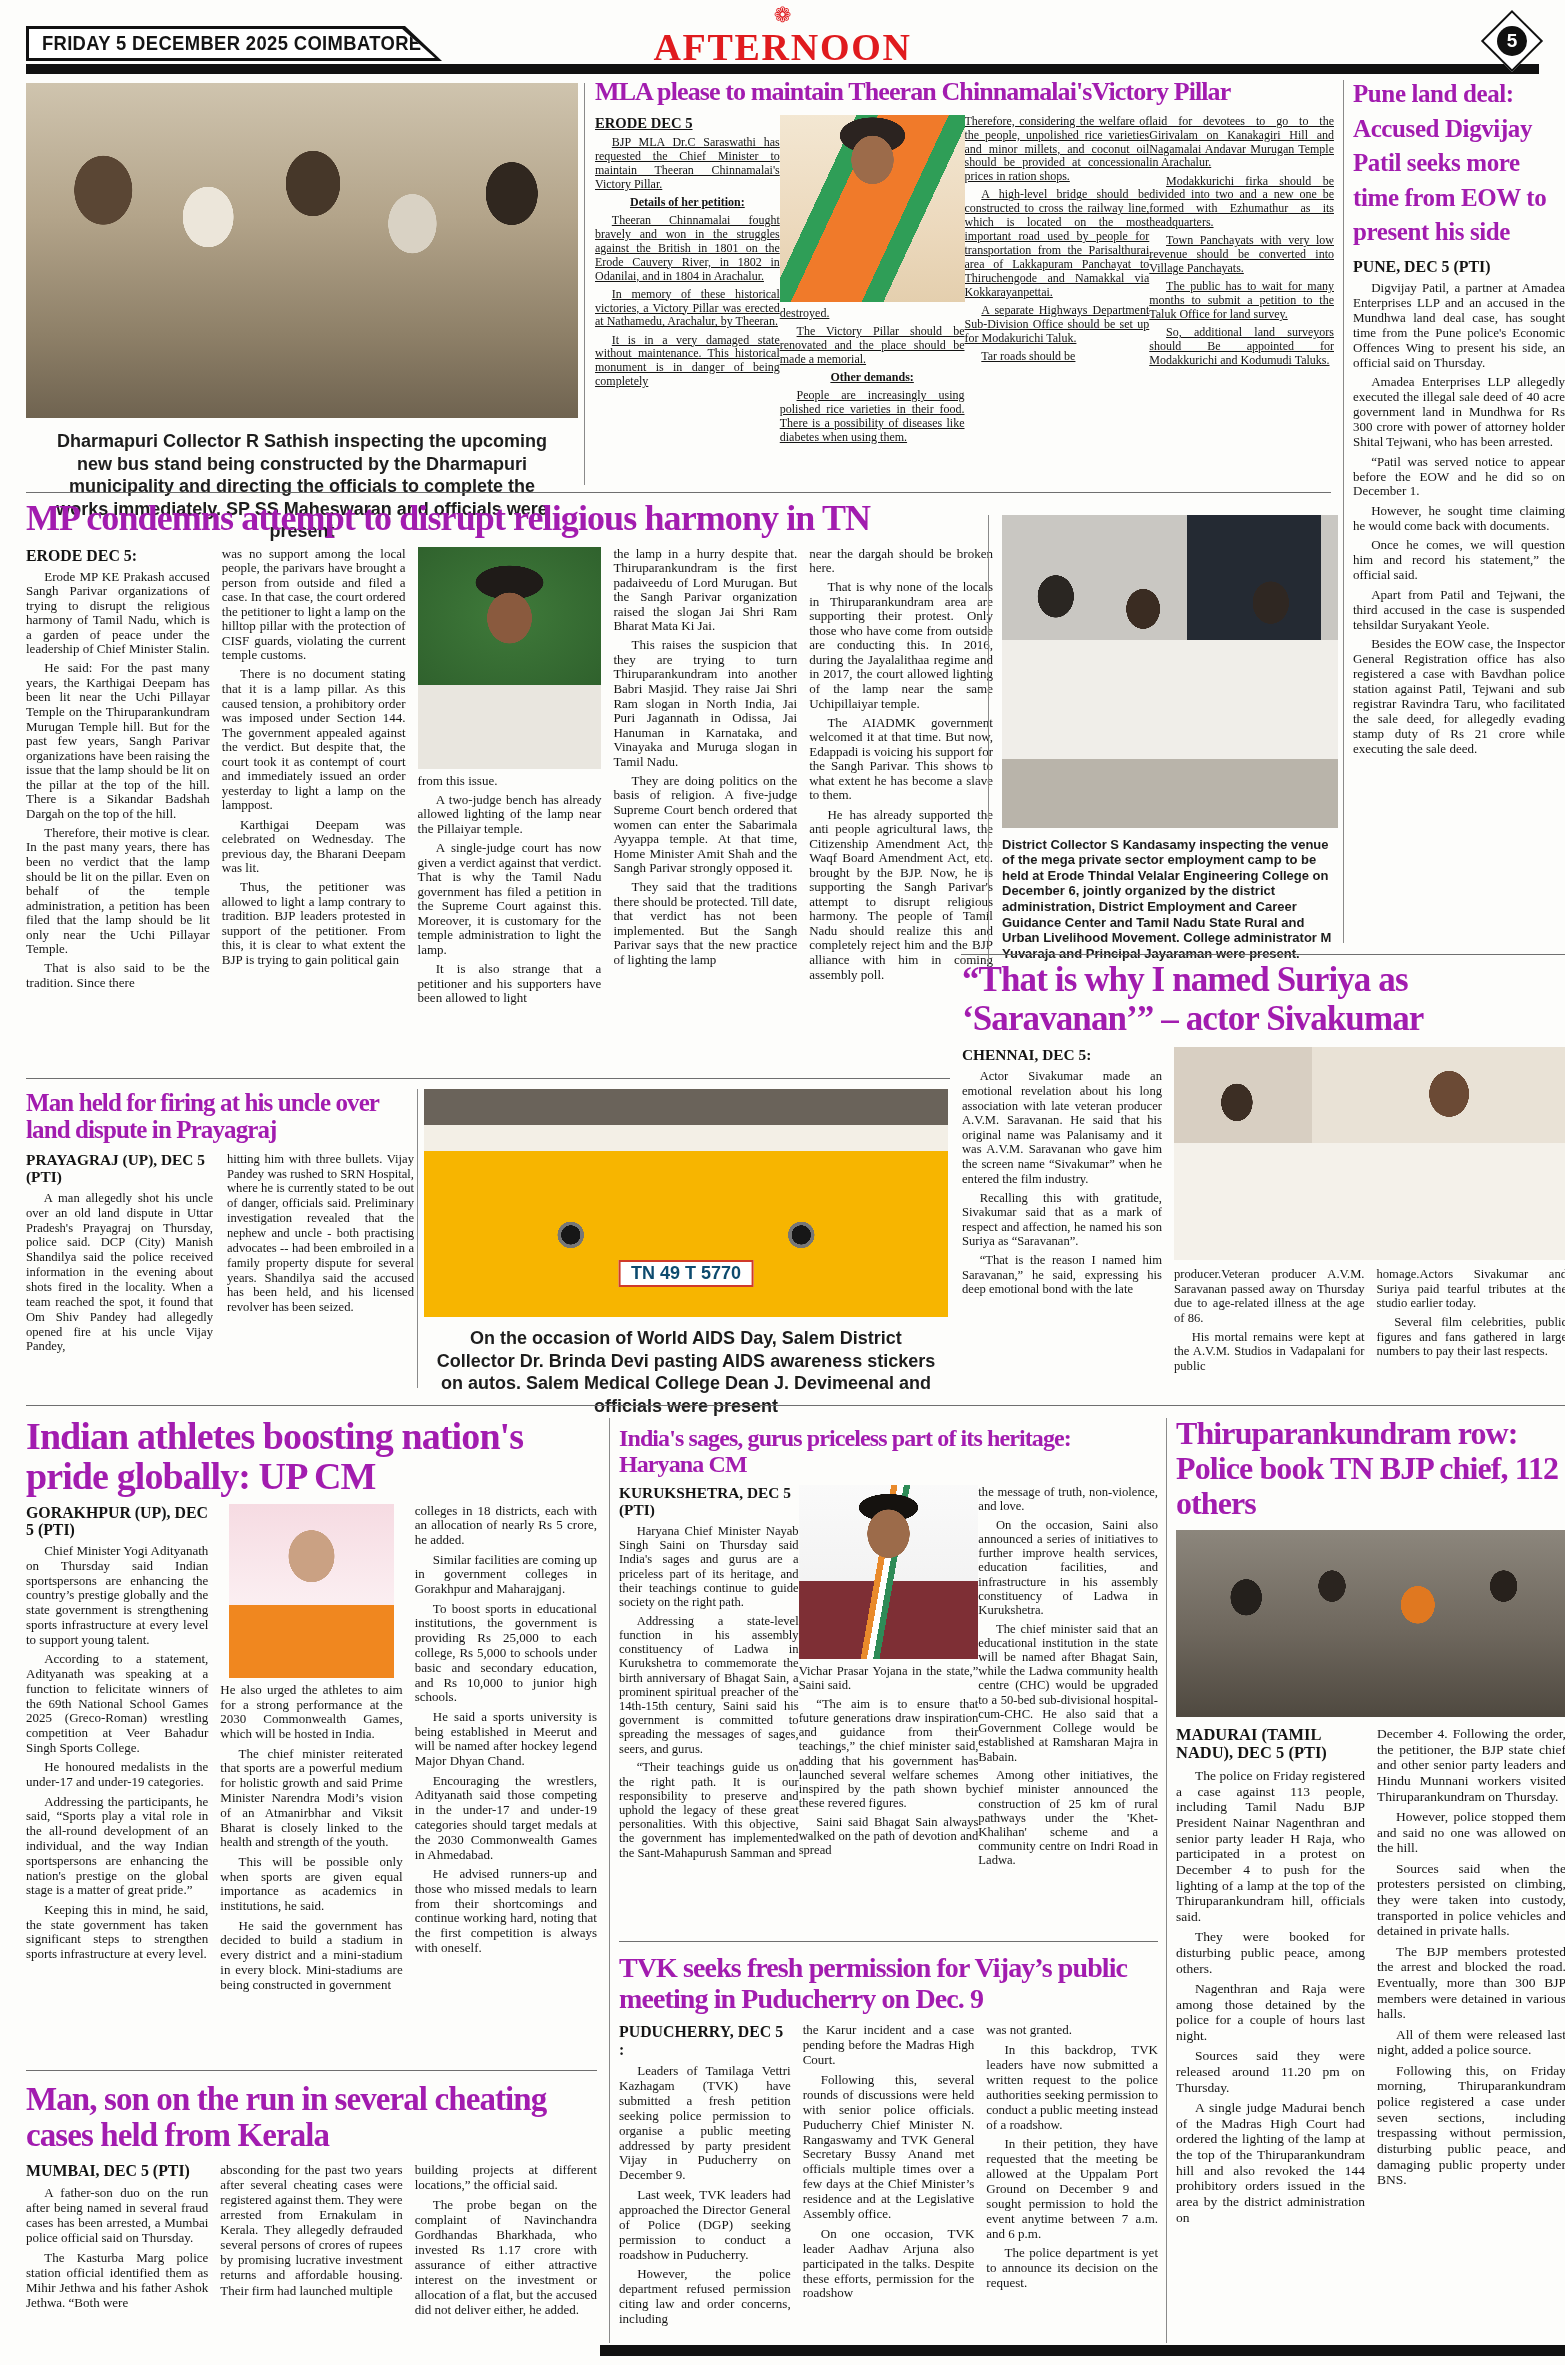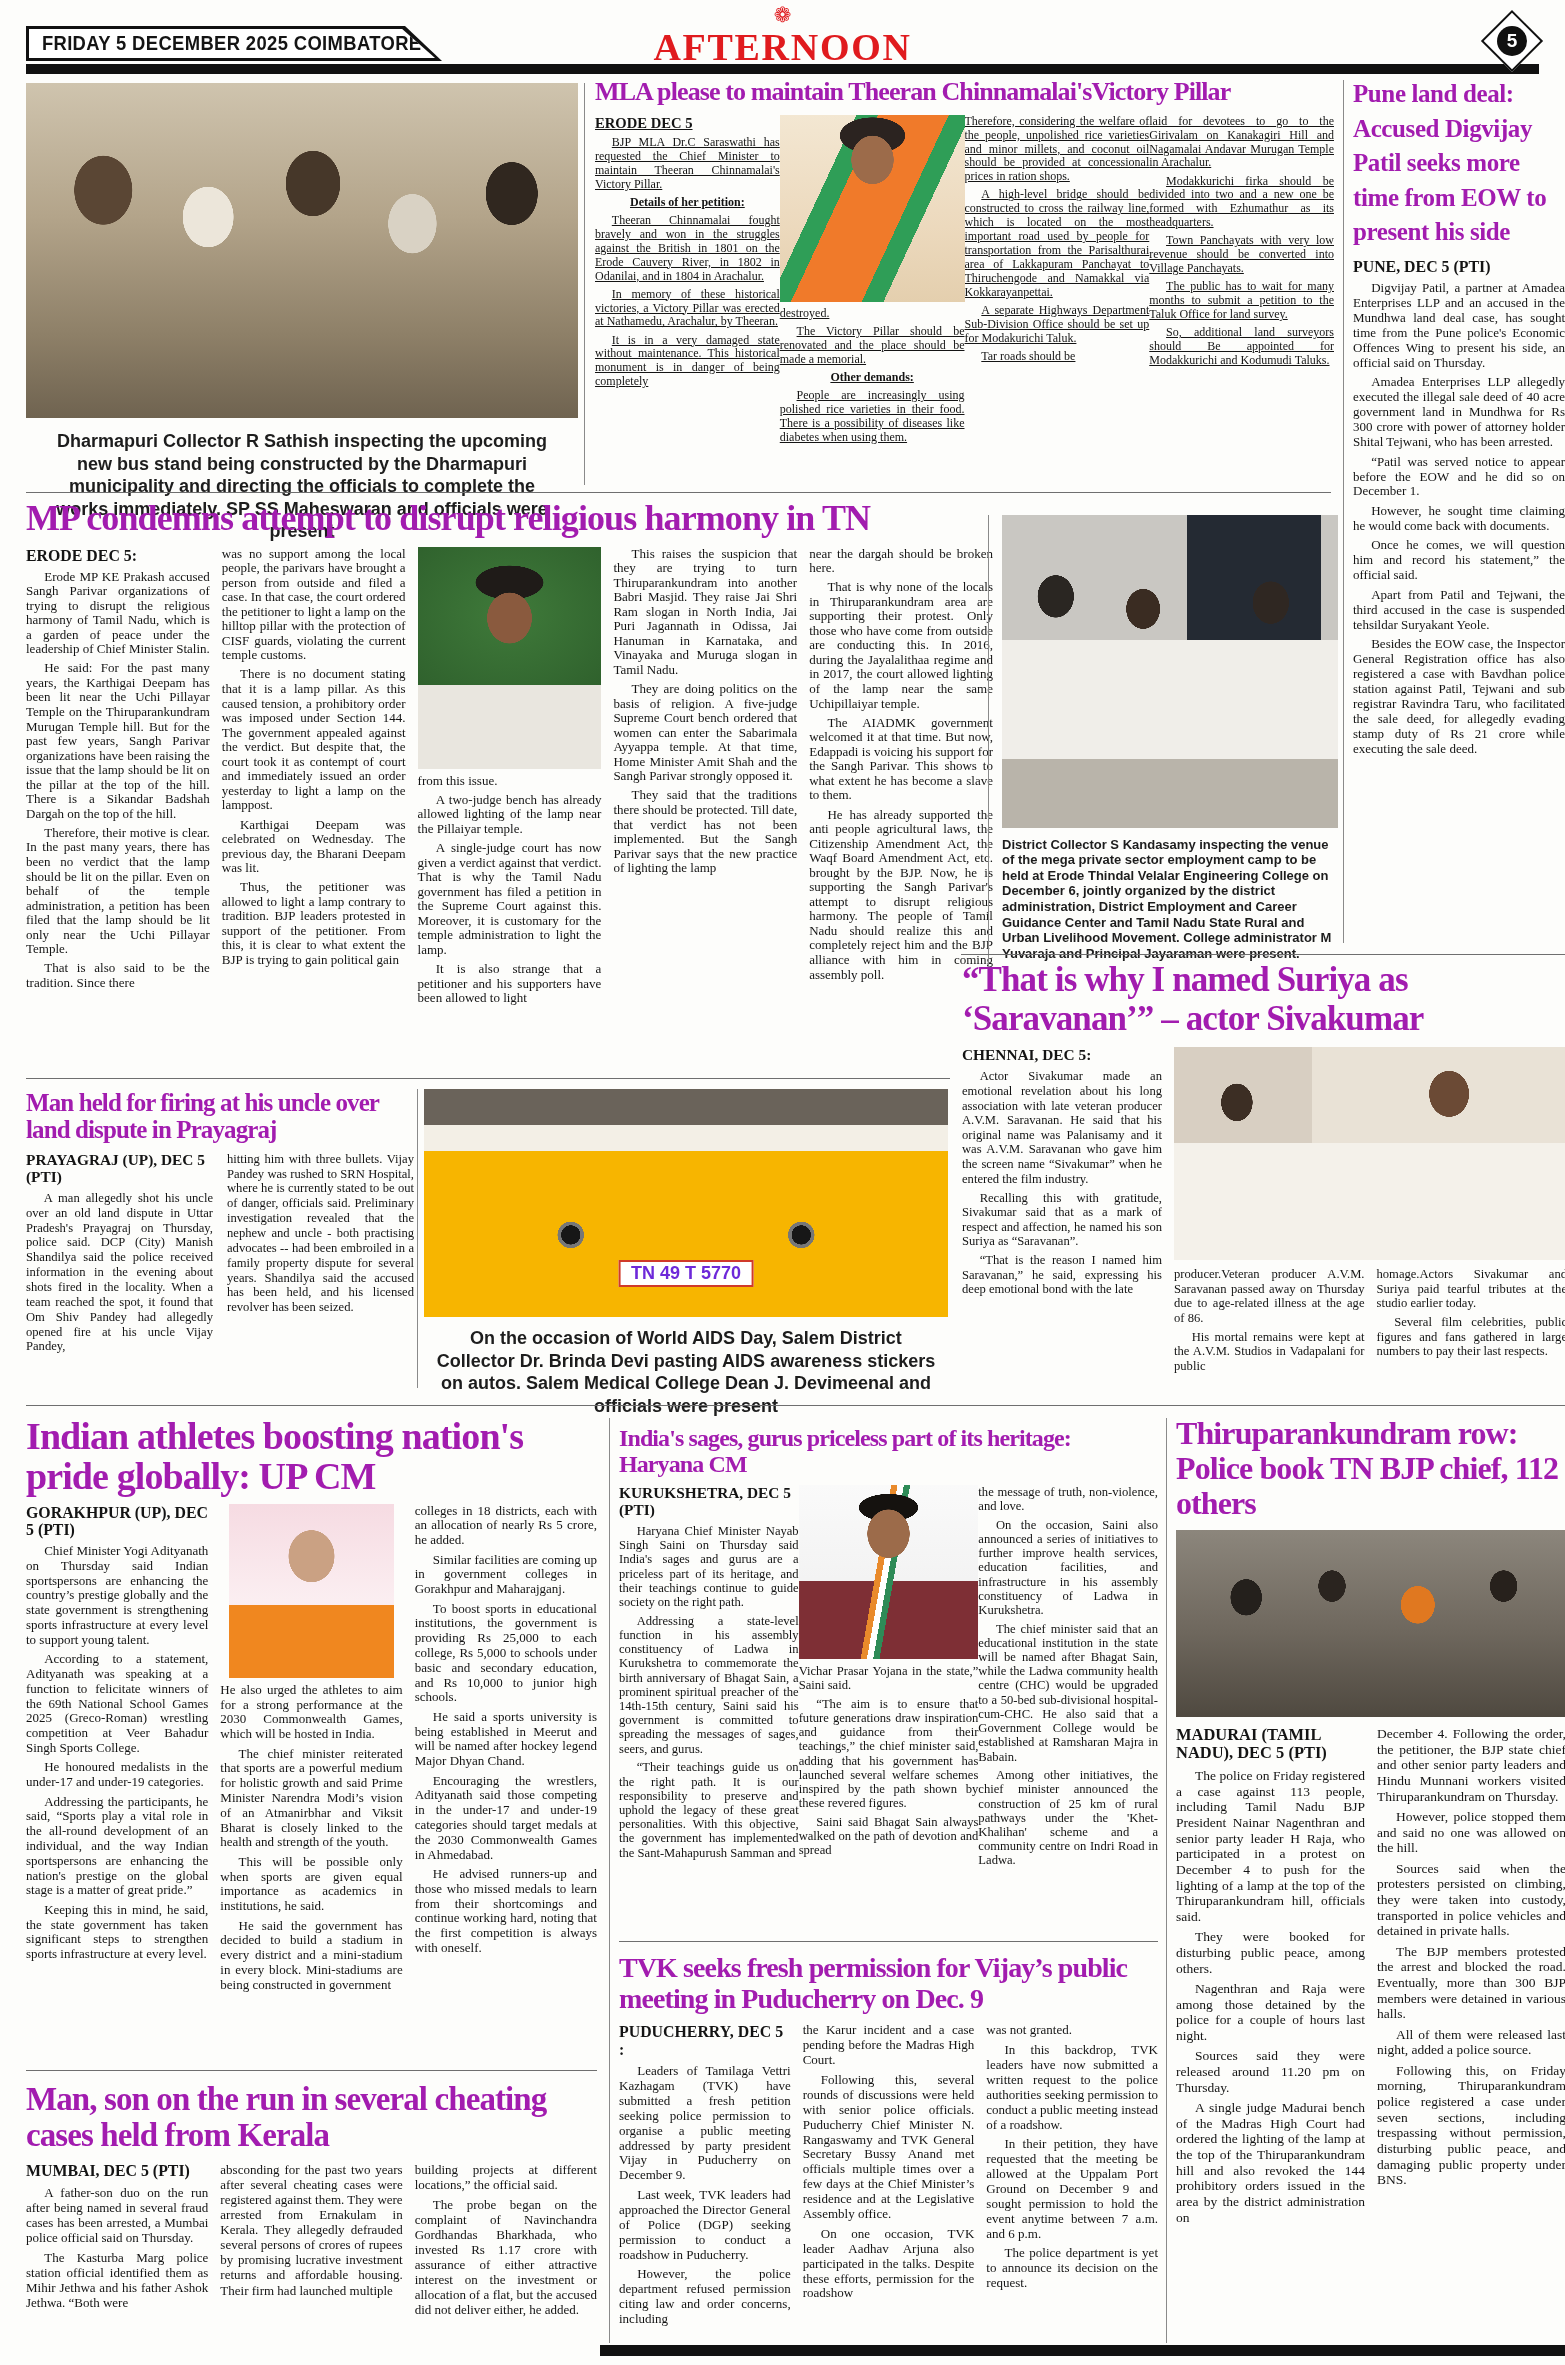--- a/index.html
+++ b/index.html
@@ -70,21 +70,21 @@
       radial-gradient(30px 35px at 80% 28%, #2f2722 0 60%, transparent 61%),
       linear-gradient(180deg, transparent 0 40%, #f0eee9 40% 78%, #b9b4aa 78%),
       linear-gradient(90deg, #c9c7c2 0 55%, #242a33 55% 95%, #c9c7c2 95%),
       linear-gradient(180deg,#d4d2cd,#b5b2ab); }
 
   .ph-aids { height:228px; background:
       radial-gradient(22.6px 22.6px at 28% 64%, #171717 0 42%, #777 43% 58%, transparent 59%),
       radial-gradient(22.6px 22.6px at 72% 64%, #171717 0 42%, #777 43% 58%, transparent 59%),
       linear-gradient(180deg, #6a635a 0 16%, #f3efe6 16% 27%, #f7b500 27% 100%); }
   .plate { position:absolute; left:50%; bottom:30px; transform:translateX(-50%);
-      background:#fff; border:2.6px solid #d03a2a; color:#6d28d9; padding:0.9px 10.4px;
+      background:#fff; border:2.6px solid #d03a2a; color:#0c4a6e; padding:0.9px 10.4px;
       font:bold 18px "Liberation Sans",sans-serif; white-space:nowrap; }
 
   .ph-sivakumar { height:213px; background:
       radial-gradient(33px 38px at 70% 22%, #6b4a35 0 60%, transparent 61%),
       radial-gradient(26px 31px at 16% 26%, #3c2e24 0 60%, transparent 61%),
       linear-gradient(180deg, transparent 0 45%, #f4f1ea 45%),
       linear-gradient(90deg,#d8cfc2 0 35%,#e9e2d6 35% 100%); }
 
   .ph-yogi { height:174px; width:90%; margin:0 auto 5.2px; background:
       radial-gradient(38px 43px at 50% 30%, #caa183 0 60%, transparent 61%),
@@ -206,20 +206,21 @@
       <div class="col">
         <div class="photo ph-mp" style="margin-bottom:5.2px;"></div>
         <div class="pcol" style="text-align:justify;">
             <p class="cont">from this issue.</p>
             <p>A two-judge bench has already allowed lighting of the lamp near the Pillaiyar temple.</p>
             <p>A single-judge court has now given a verdict against that verdict. That is why the Tamil Nadu government has filed a petition in the Supreme Court against this. Moreover, it is customary for the temple administration to light the lamp.</p>
             <p>It is also strange that a petitioner and his supporters have been allowed to light</p>
           </div>
       </div>
       <div class="col">
+          <p class="cont">the lamp in a hurry despite that. Thiruparankundram is the first padaiveedu of Lord Murugan. But the Sangh Parivar organization raised the slogan Jai Shri Ram Bharat Mata Ki Jai.</p>
           <p>This raises the suspicion that they are trying to turn Thiruparankundram into another Babri Masjid. They raise Jai Shri Ram slogan in North India, Jai Puri Jagannath in Odissa, Jai Hanuman in Karnataka, and Vinayaka and Muruga slogan in Tamil Nadu.</p>
           <p>They are doing politics on the basis of religion. A five-judge Supreme Court bench ordered that women can enter the Sabarimala Ayyappa temple. At that time, Home Minister Amit Shah and the Sangh Parivar strongly opposed it.</p>
           <p>They said that the traditions there should be protected. Till date, that verdict has not been implemented. But the Sangh Parivar says that the new practice of lighting the lamp</p>
         </div>
       <div class="col">
           <p class="cont">near the dargah should be broken here.</p>
           <p>That is why none of the locals in Thiruparankundram area are supporting their protest. Only those who have come from outside are conducting this. In 2016, during the Jayalalithaa regime and in 2017, the court allowed lighting of the lamp near the same Uchipillaiyar temple.</p>
           <p>The AIADMK government welcomed it at that time. But now, Edappadi is voicing his support for the Sangh Parivar. This shows to what extent he has become a slave to them.</p>
           <p>He has already supported the anti people agricultural laws, the Citizenship Amendment Act, the Waqf Board Amendment Act, etc. brought by the BJP.  Now, he is supporting the Sangh Parivar's attempt to disrupt religious harmony. The people of Tamil Nadu should realize this and completely reject him and the BJP alliance with him in coming assembly poll.</p>
         </div>

